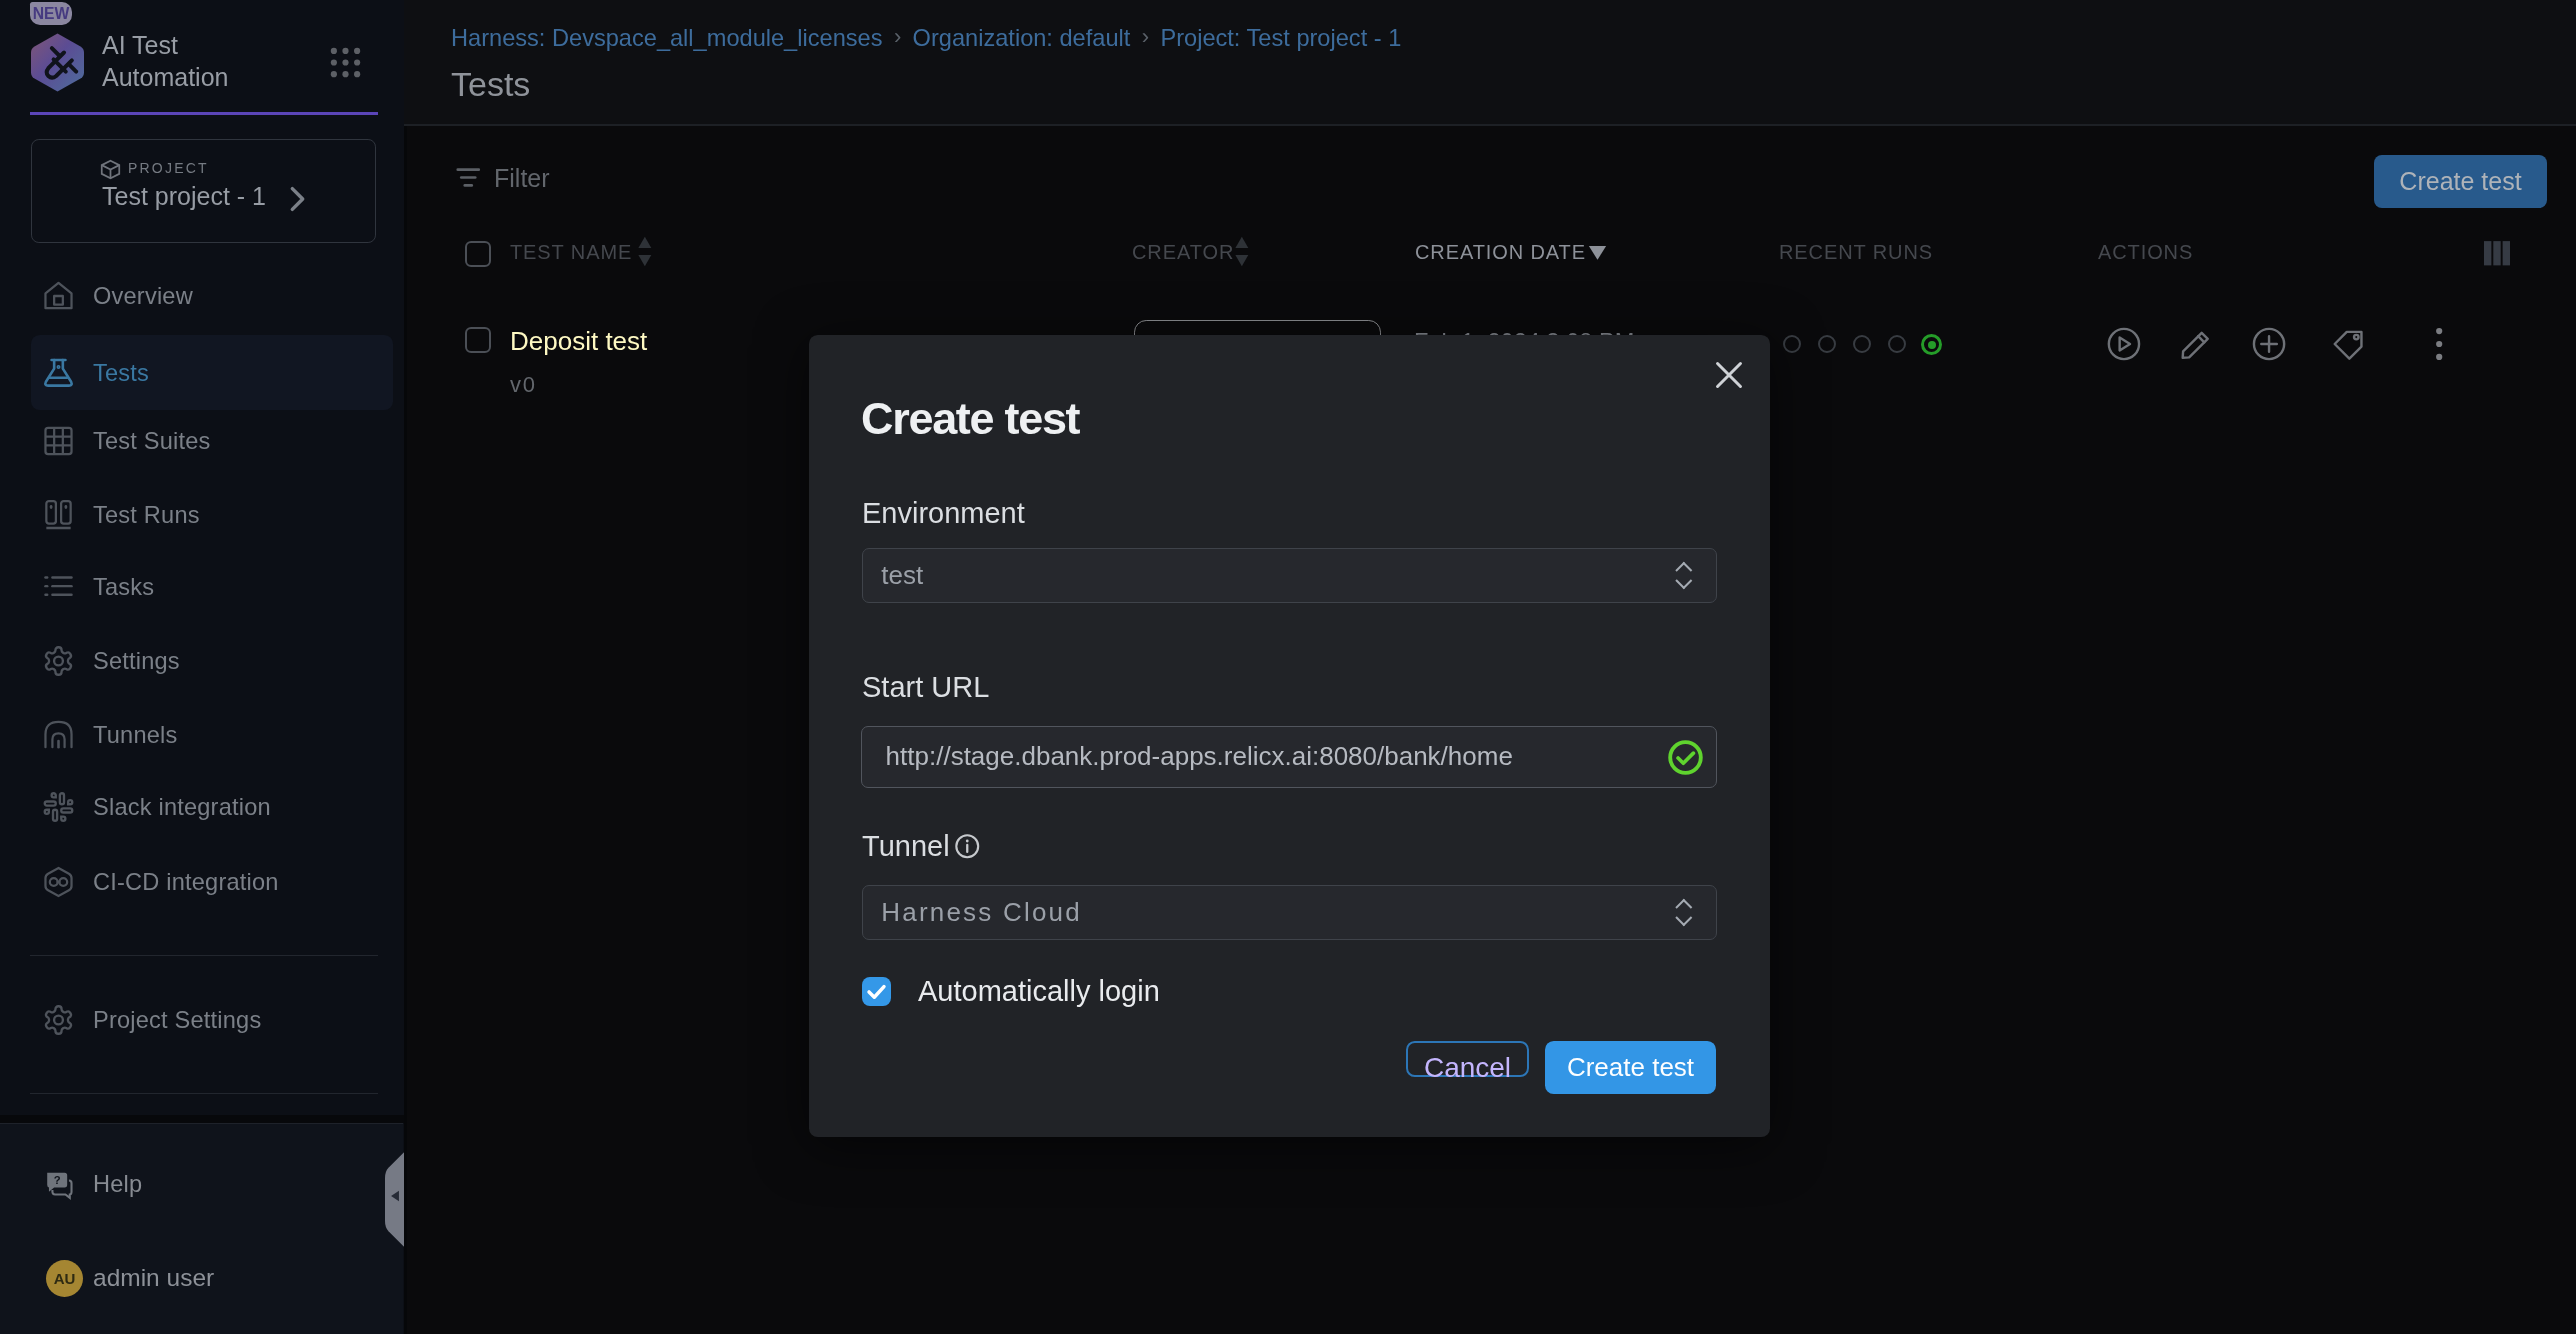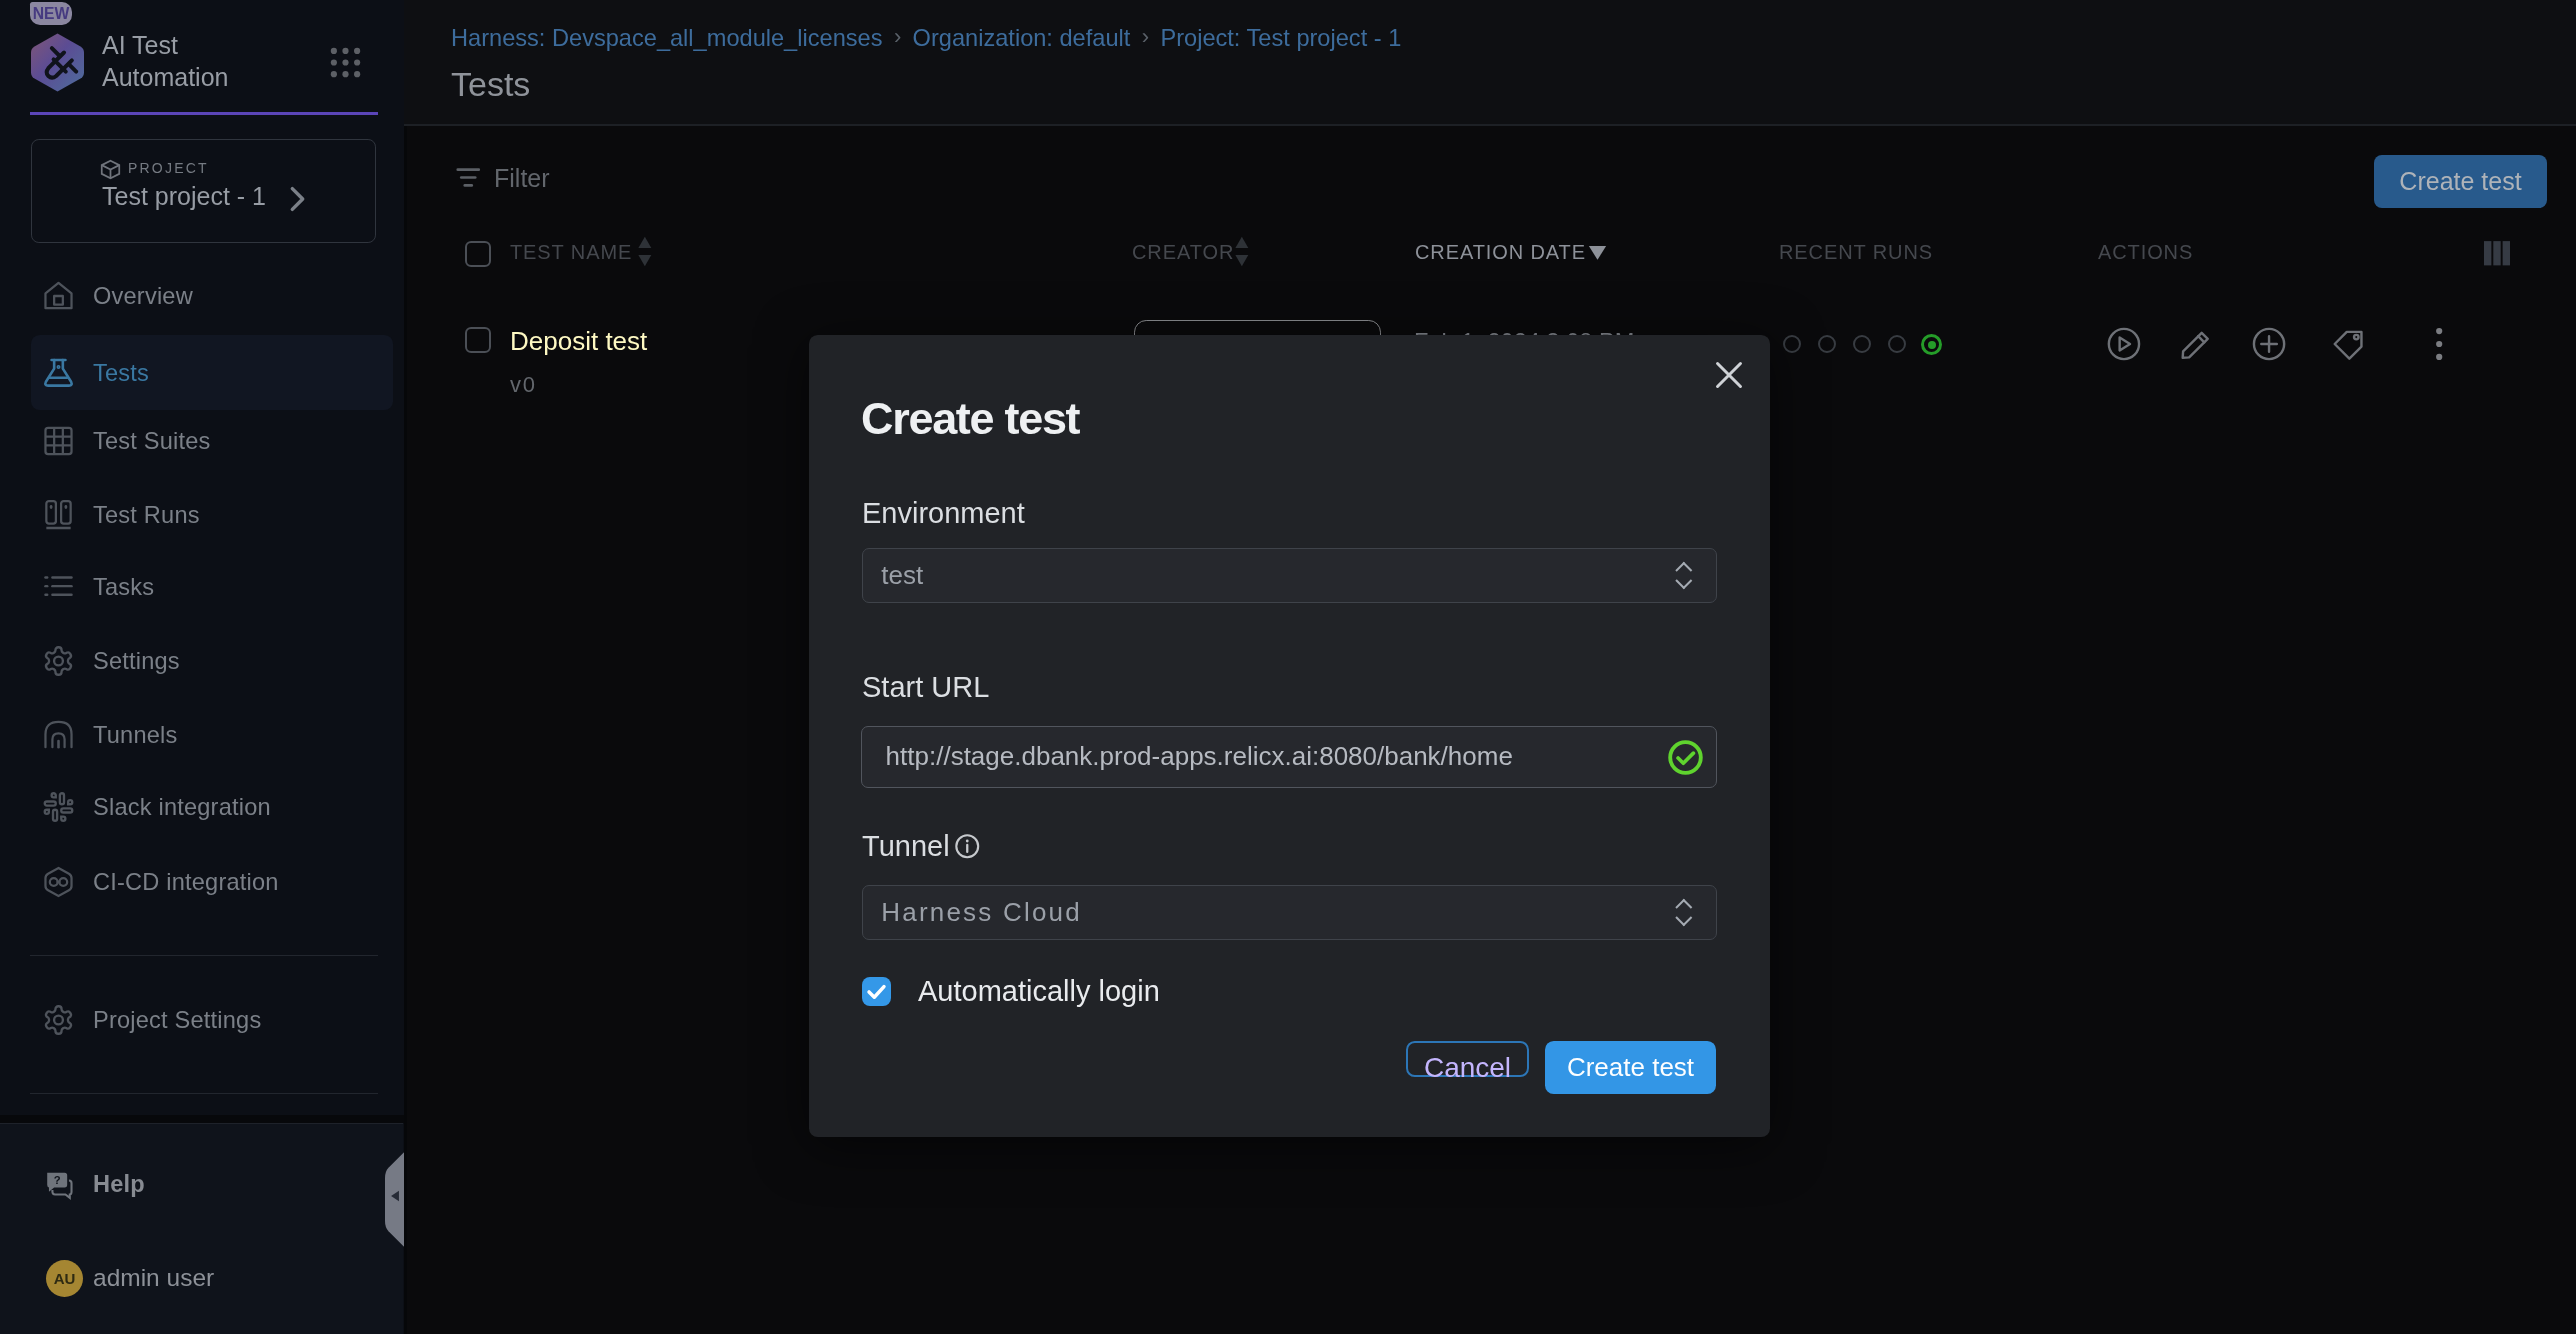--- a/index.html
+++ b/index.html
@@ -228,21 +228,21 @@
       <span class="navlabel">Project Settings</span>
     </div>
   <div class="abs" style="left:30px;top:1093px;width:348px;height:0.9px;background:#22262e;"></div>
   <div class="navitem" style="top:1146px;">
       <span class="navicon">
     <svg width="33" height="33" viewBox="0 0 38 38">
       <path d="M6 6 L26 6 Q29 6 29 9 L29 20 Q29 23 26 23 L14 23 L8 28 L8 23 Q6 23 6 20 Z" fill="#6f747c"></path>
       <path d="M12 26 L12 28 Q12 31 15 31 L27 31 L32 35 L32 31 Q34 31 34 28 L34 18 Q34 15 31 15" fill="none" stroke="#6f747c" stroke-width="2.4"></path>
       <text x="17.5" y="19.5" font-size="13" font-weight="bold" fill="#0f131b" text-anchor="middle">?</text>
     </svg></span>
-      <span class="navlabel" style="color:#878b92;font-weight:bold;">Help</span>
+      <span class="navlabel" style="color:#878b92;">Help</span>
     </div>
   <div class="abs" style="left:46px;top:1260px;width:37px;height:37px;border-radius:50%;background:#a58632;
        color:#2e2a12;font-weight:bold;font-size:15px;text-align:center;line-height:37px;">AU</div>
   <div class="abs" style="left:93px;top:1264px;font-size:24.5px;color:#8d9198;">admin user</div>
   <div id="collapse" class="abs" style="left:385px;top:1151px;width:20px;height:97px;">
     <svg width="20" height="97" viewBox="0 0 23 111">
       <path d="M23 0 L23 111 L4 92 Q0 88 0 80 L0 31 Q0 23 4 19 Z" fill="#767a85"></path>
       <path d="M7 51.5 L16 45.5 L16 57.5 Z" fill="#262b36"></path>
     </svg>
   </div>

